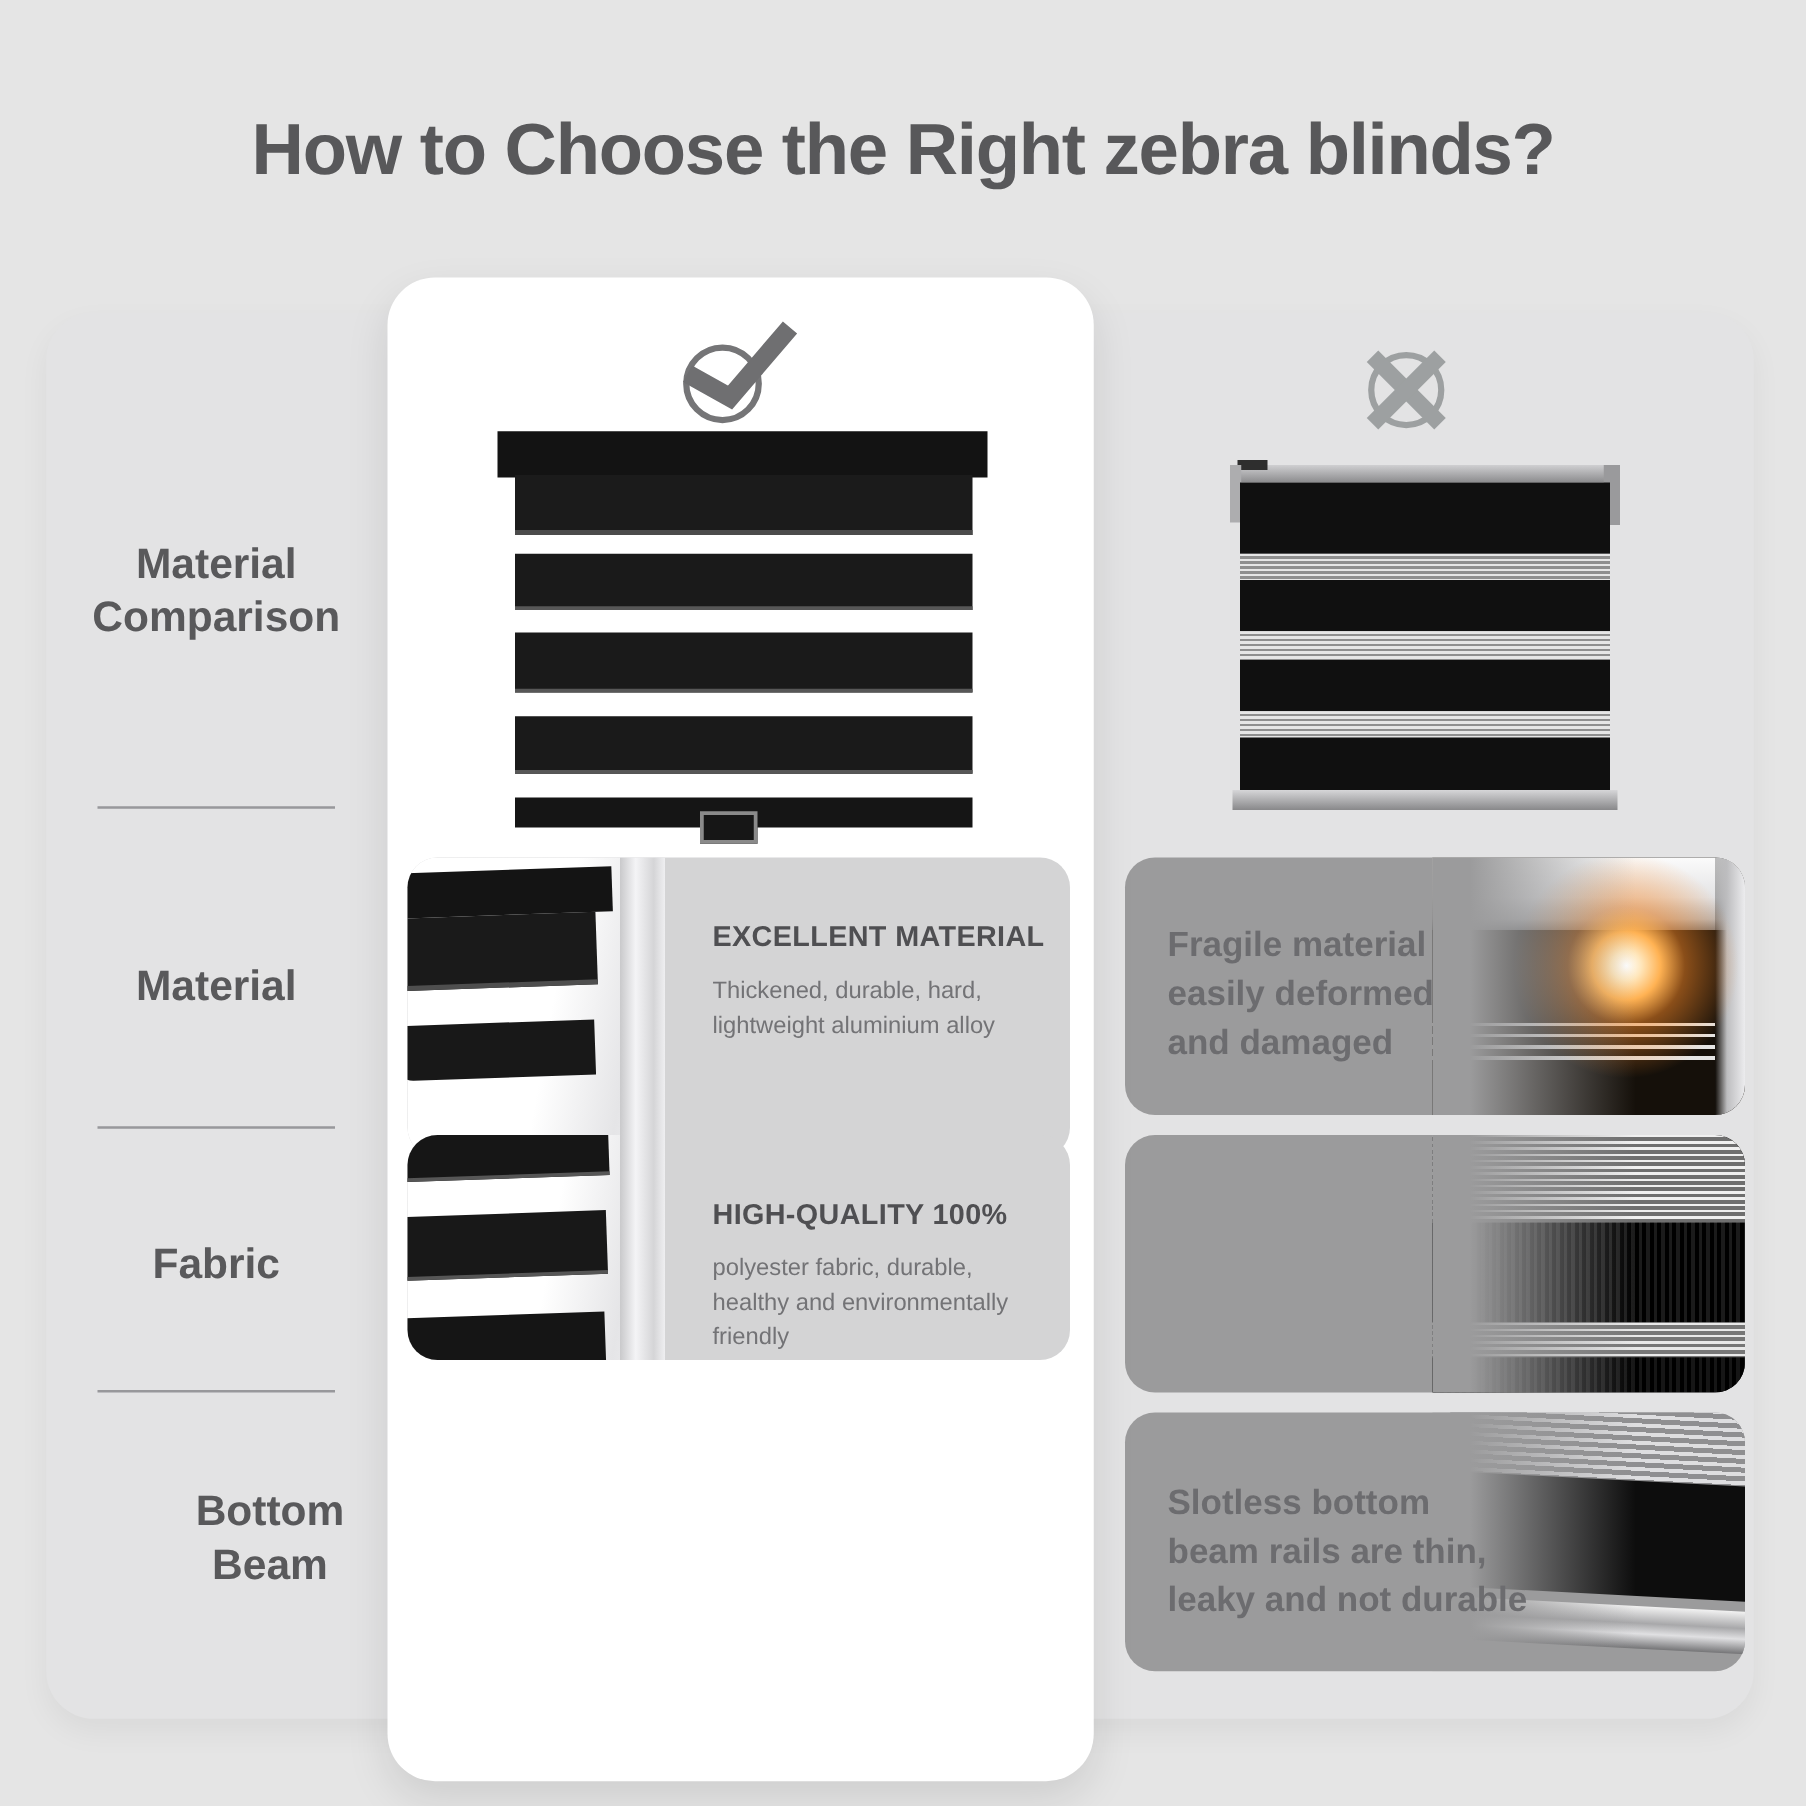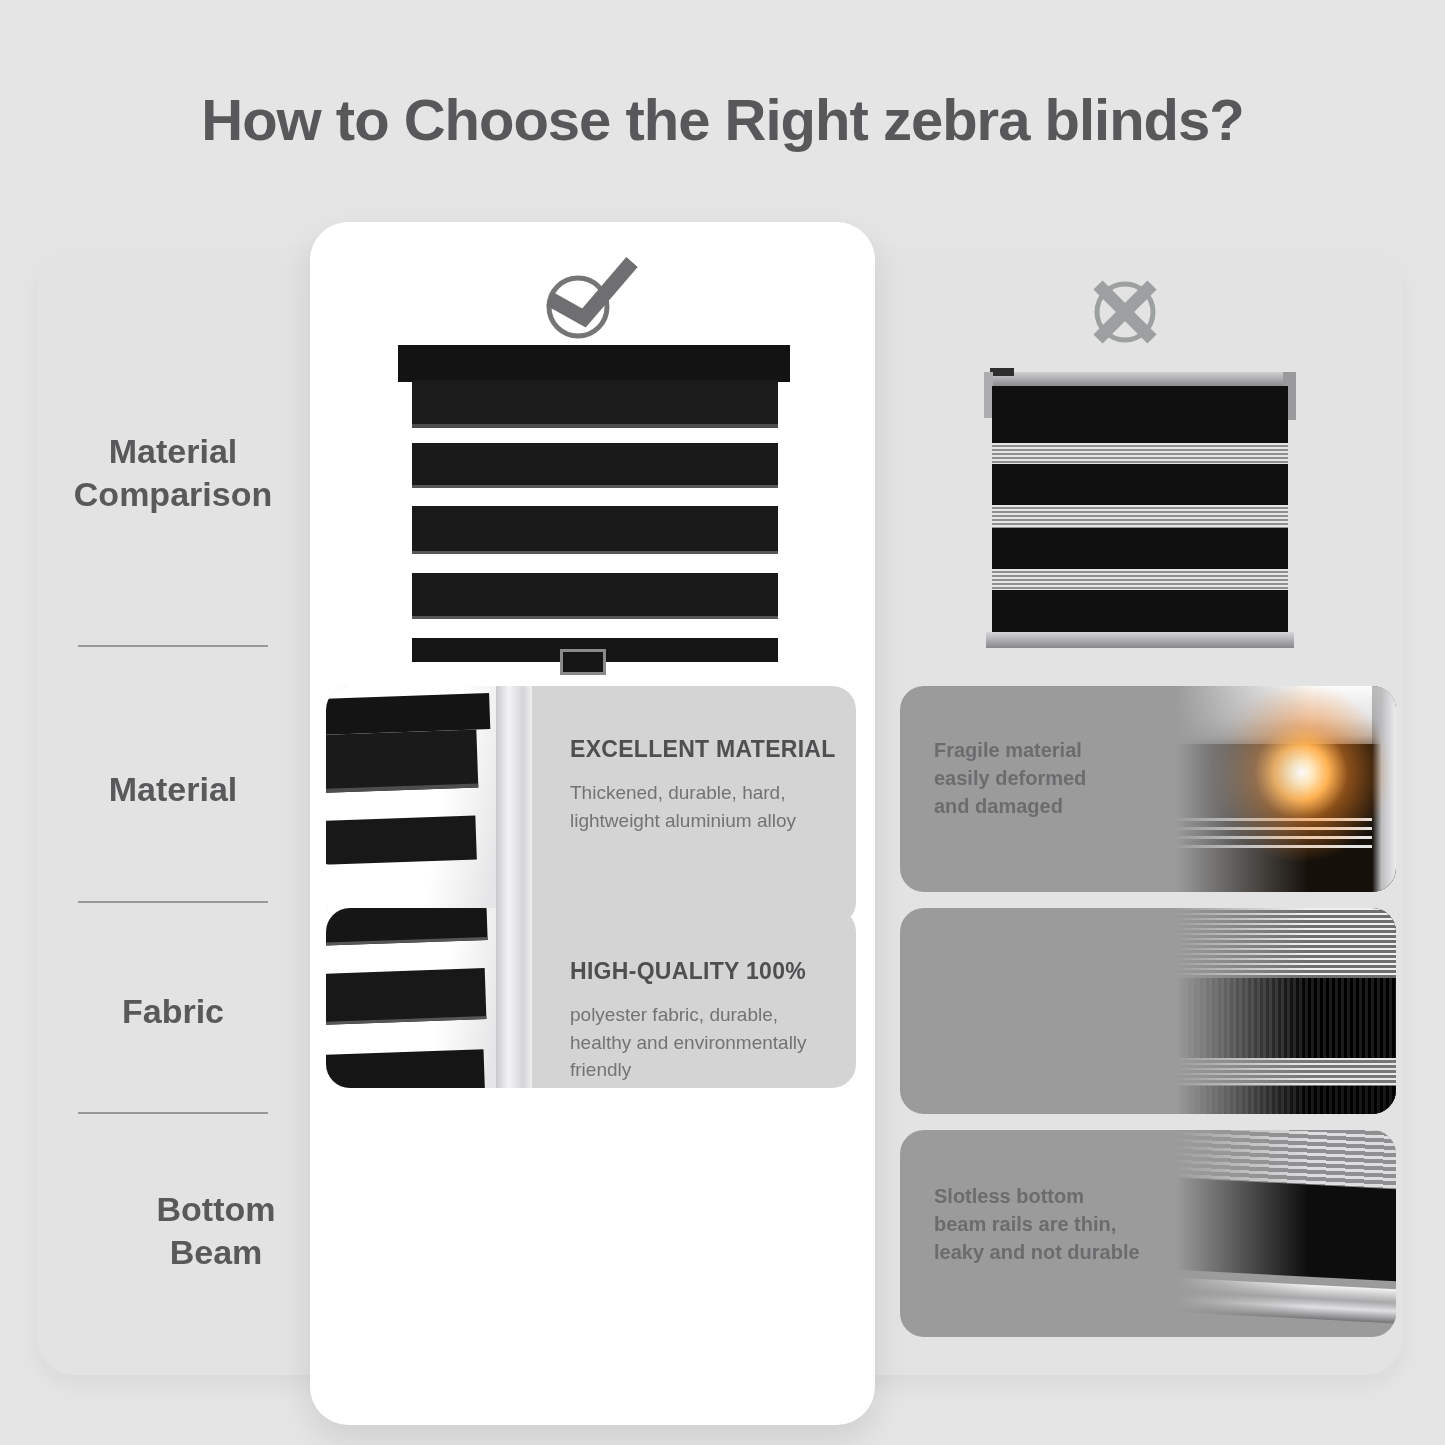--- a/index.html
+++ b/index.html
@@ -58,21 +58,21 @@
 
   
   .gbox{position:absolute;left:16px;width:530px;background:#d4d4d5;border-radius:24px;overflow:hidden;}
   .gbox-1{top:464px;height:240px;} .gbox-2{top:686px;height:180px;} .gbox-3{top:908px;height:207px;}
   .bbox{position:absolute;left:863px;width:496px;background:#9b9b9c;border-radius:24px;overflow:hidden;}
   .bbox-1{top:436px;height:206px;} .bbox-2{top:658px;height:206px;} .bbox-3{top:880px;height:207px;}
 
   .gtext{position:absolute;left:244px;top:50px;width:270px;}
   .ghead{font-size:23px;font-weight:700;color:#4f4f52;white-space:nowrap;letter-spacing:0.3px;}
   .gbody{margin-top:16px;font-size:19px;color:#737376;line-height:1.45;}
-  .btext{position:absolute;left:34px;width:300px;font-size:20px;font-weight:700;
+  .btext{position:absolute;left:34px;width:300px;font-size:28px;font-weight:700;
          color:#6c6c6f;line-height:1.4;}
   .bt-1{top:50px;} .bt-2{top:40px;} .bt-3{top:52px;}
 
   
   .gphoto{position:absolute;left:0;top:0;width:206px;height:100%;
           background:linear-gradient(100deg,#ffffff 55%,#e5e5e7 82%,#f2f2f4);}
   .gframe{position:absolute;right:0;top:0;width:36px;height:100%;
           background:linear-gradient(90deg,#c9c9cb,#f4f4f6 35%,#d5d5d7 75%,#efeff1);}
   .gp-group{position:absolute;}
   .gp1{left:-12px;top:10px;width:180px;transform:rotate(-2deg);}

